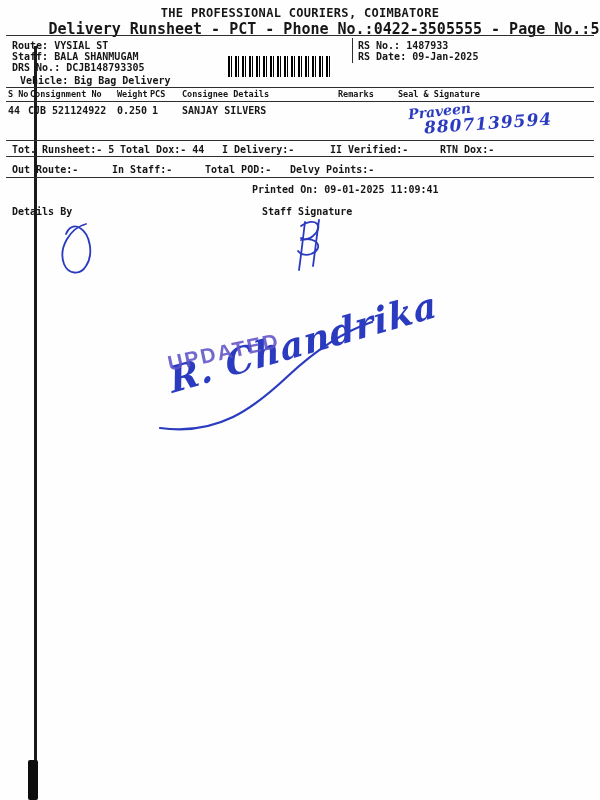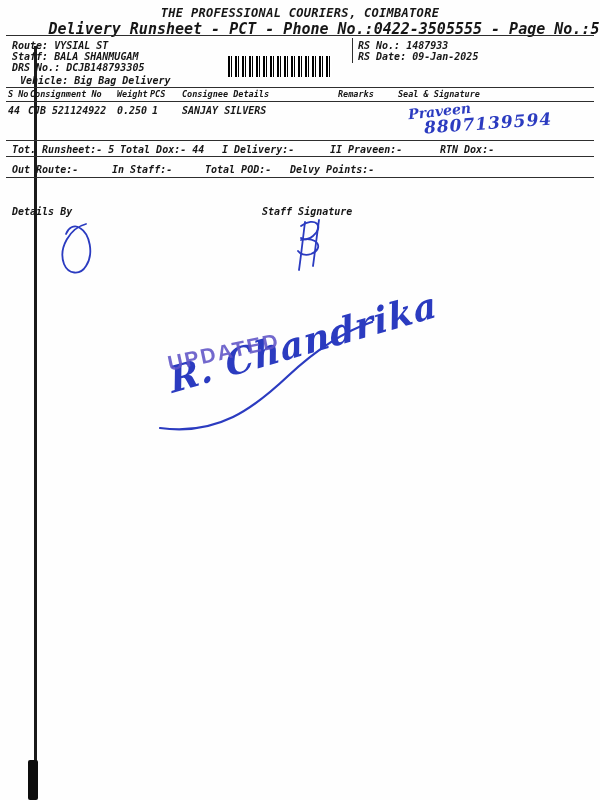--- a/index.html
+++ b/index.html
@@ -1,18 +1,18 @@
 <!DOCTYPE html>
 <html><head>
 <meta charset="utf-8">
 <style>
   html,body{margin:0;padding:0;background:#ffffff;}
   .page{position:relative;width:600px;height:800px;background:#fefefe;
         font-family:"DejaVu Sans Mono","Liberation Mono",monospace;color:#161616;overflow:hidden;}
-  .t{position:absolute;white-space:pre;font-weight:bold;line-height:1.15;font-style:italic;}
+  .t{position:absolute;white-space:pre;font-weight:bold;line-height:1.15;}
   .fs12{font-size:12px;letter-spacing:.3px;}
   .fs11{font-size:15px;padding-left:24px;}
   .fs10{font-size:10px;text-align:right;}
   .fs8{font-size:8.5px;}
   .center{left:0;width:600px;text-align:center;}
   .hr{position:absolute;left:6px;width:588px;height:1px;background:#2e2e2e;}
   .vr{position:absolute;width:1px;background:#2e2e2e;}
   .hand{font-family:"DejaVu Serif","Liberation Serif",serif;font-style:italic;color:#2b3bc0;font-weight:bold;}
   .scan-edge{position:absolute;left:34px;top:46px;width:3px;height:750px;background:#1a1a1a;}
   .scan-blob{position:absolute;left:28px;top:760px;width:10px;height:40px;background:#0d0d0d;border-radius:2px;}
@@ -66,30 +66,31 @@
   <div class="t fs10" style="left:182px;top:105px">SANJAY SILVERS</div>
   <div class="t fs10" style="left:340px;top:105px"></div>
 
   <div class="t hand seal1">Praveen</div>
   <div class="t hand seal2">8807139594</div>
 
   <div class="hr" style="top:140px"></div>
   <div class="t fs10" style="left:12px;top:144px"><span>Tot. Runsheet:- </span><span>5</span></div>
   <div class="t fs10" style="left:120px;top:144px"><span>Total Dox:- </span><span>44</span></div>
   <div class="t fs10" style="left:222px;top:144px"><span>I Delivery:-</span><span></span></div>
-  <div class="t fs10" style="left:330px;top:144px"><span>II Praveen:-</span><span></span></div>
+  <div class="t fs10" style="left:330px;top:144px"><span>II Verified:-</span><span></span></div>
   <div class="t fs10" style="left:440px;top:144px"><span>RTN Dox:-</span><span></span></div>
   <div class="hr" style="top:156px"></div>
 
   <div class="t fs10" style="left:12px;top:164px"><span>Out Route:-</span><span></span></div>
   <div class="t fs10" style="left:112px;top:164px"><span>In Staff:-</span><span></span></div>
   <div class="t fs10" style="left:205px;top:164px"><span>Total POD:-</span><span></span></div>
   <div class="t fs10" style="left:290px;top:164px"><span>Delvy Points:-</span><span></span></div>
   <div class="hr" style="top:177px"></div>
 
+  <div class="t fs10" style="left:252px;top:184px"><span>Printed On: </span><span>09-01-2025 11:09:41</span></div>
 
   <div class="t fs10" style="left:12px;top:206px">Details By</div>
   <div class="t fs10" style="left:262px;top:206px">Staff Signature</div>
 
   <svg style="left:52px;top:218px" width="56" height="62" viewBox="0 0 56 62">
     <path class="inkstroke" d="M34,6 C18,10 6,30 12,46 C16,56 28,58 34,48 C42,36 38,16 28,10 C22,6 16,10 14,16"></path>
   </svg>
 
   <svg style="left:283px;top:216px" width="60" height="58" viewBox="0 0 60 58">
     <path class="inkstroke" d="M22,6 C20,22 18,40 16,54"></path>

